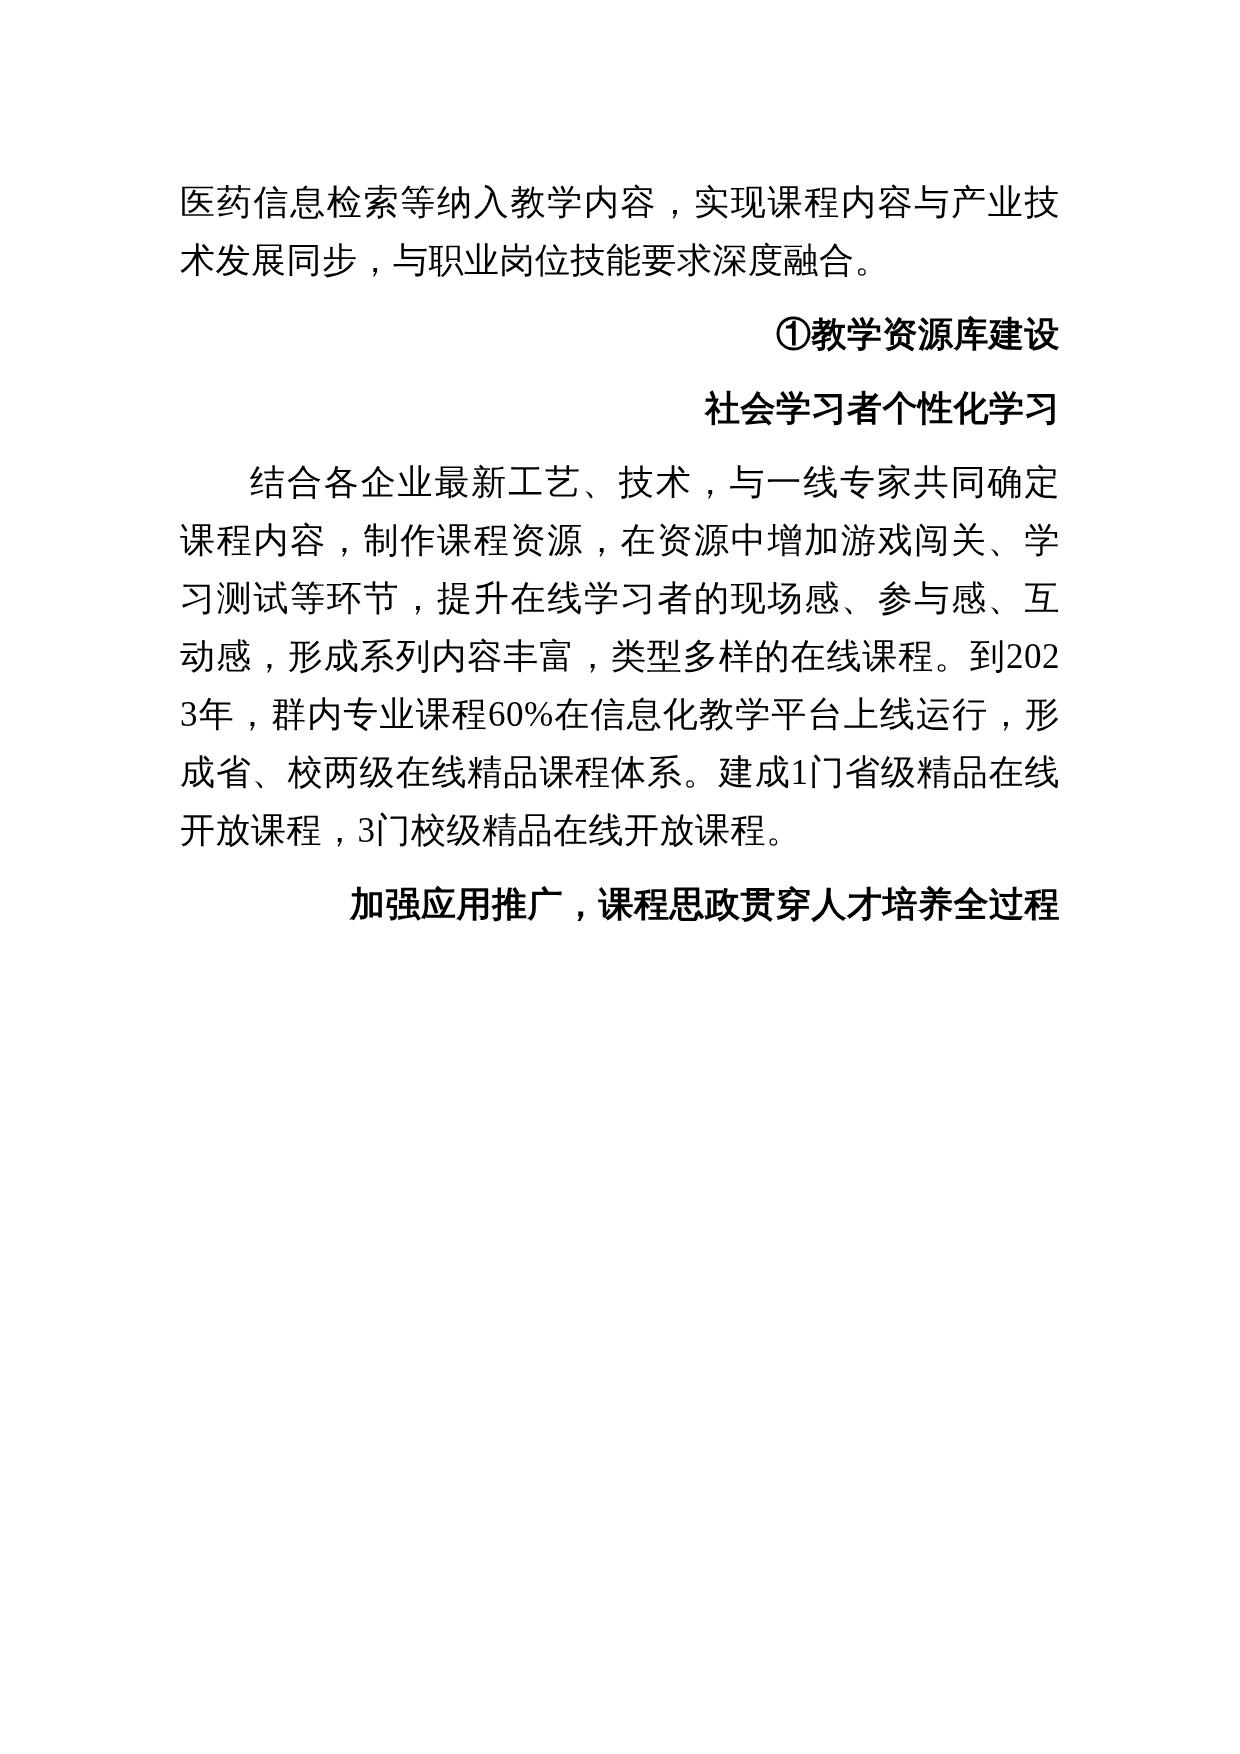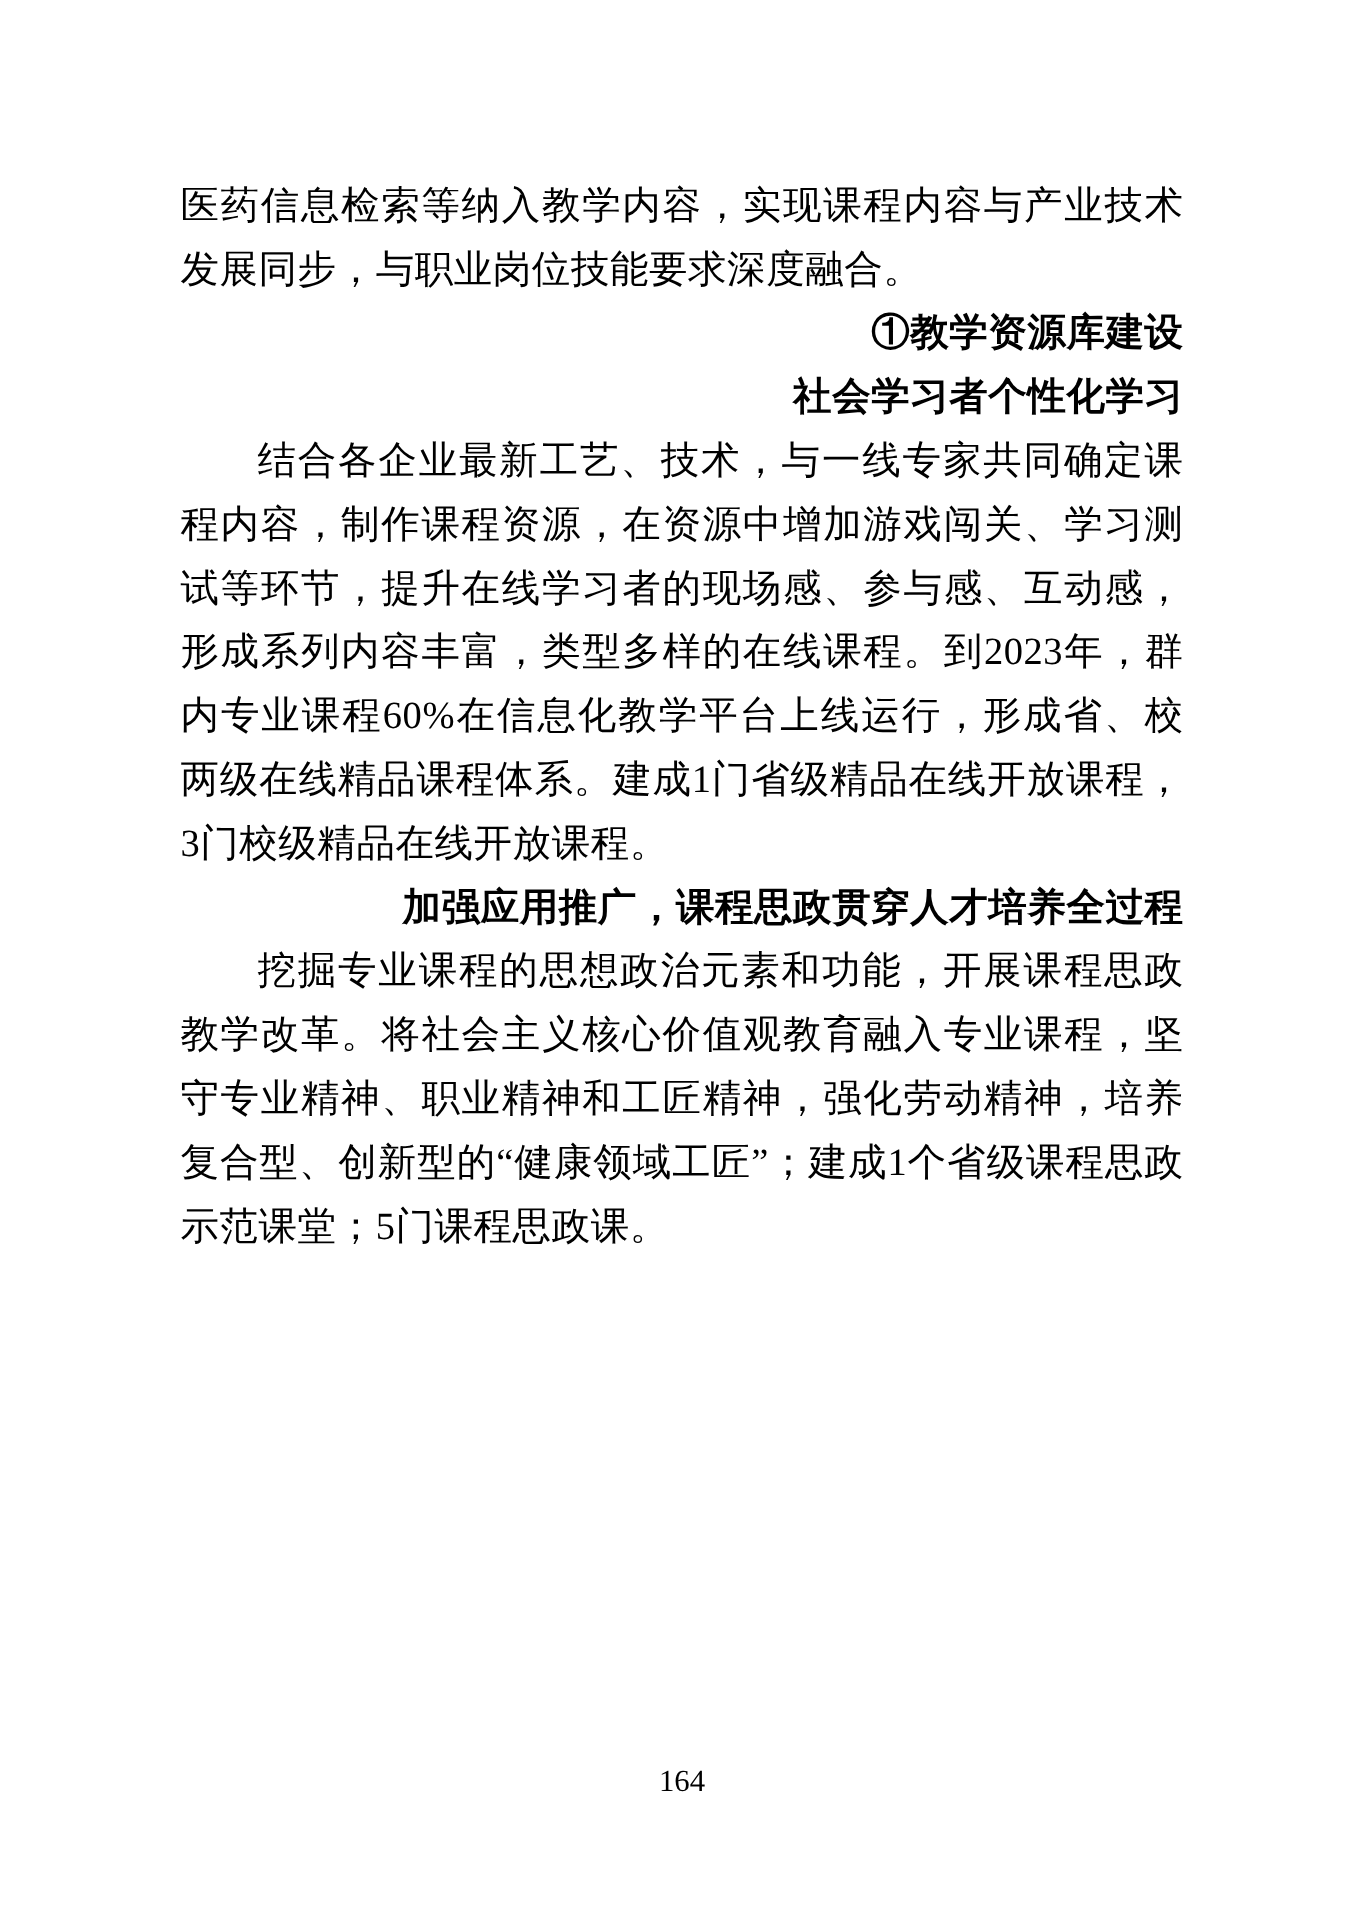--- a/index.html
+++ b/index.html
@@ -16,21 +16,21 @@
     font-family: "Liberation Serif", "DejaVu Serif", serif;
     color: #000000;
   }
   .content {
     position: absolute;
     left: 164px;
     top: 158px;
     width: 912px;
   }
   .content p {
-    margin: 0;
+    margin: 16px;
     font-size: 35px;
     line-height: 58px;
     text-align: justify;
     text-justify: inter-ideograph;
     letter-spacing: 0.5px;
     word-break: break-all;
   }
   .content p.indent {
     text-indent: 2em;
   }
@@ -52,16 +52,14 @@
 </head>
 <body>
 
 <div class="page">
   <div class="content">
     <p class="body">医药信息检索等纳入教学内容，实现课程内容与产业技术发展同步，与职业岗位技能要求深度融合。</p>
     <p class="heading indent">①教学资源库建设</p>
     <p class="heading indent">社会学习者个性化学习</p>
     <p class="body indent">结合各企业最新工艺、技术，与一线专家共同确定课程内容，制作课程资源，在资源中增加游戏闯关、学习测试等环节，提升在线学习者的现场感、参与感、互动感，形成系列内容丰富，类型多样的在线课程。到2023年，群内专业课程60%在信息化教学平台上线运行，形成省、校两级在线精品课程体系。建成1门省级精品在线开放课程，3门校级精品在线开放课程。</p>
     <p class="heading indent">加强应用推广，课程思政贯穿人才培养全过程</p>
-    <p class="body indent">挖掘专业课程的思想政治元素和功能，开展课程思政教学改革。将社会主义核心价值观教育融入专业课程，坚守专业精神、职业精神和工匠精神，强化劳动精神，培养复合型、创新型的“健康领域工匠”；建成1个省级课程思政示范课堂；5门课程思政课。</p>
   </div>
-  <div class="footer">164</div>
 </div>
 
 </body></html>

